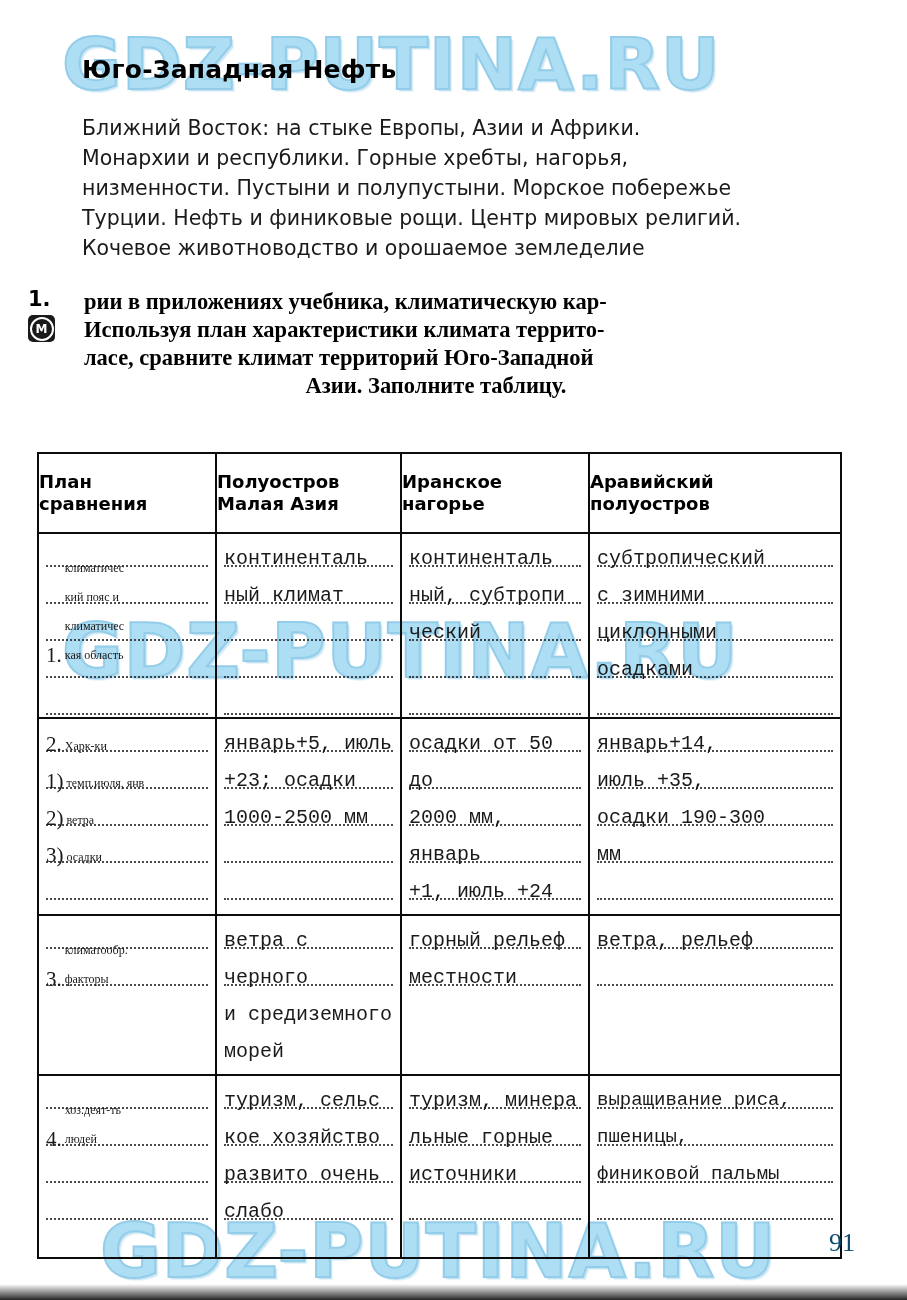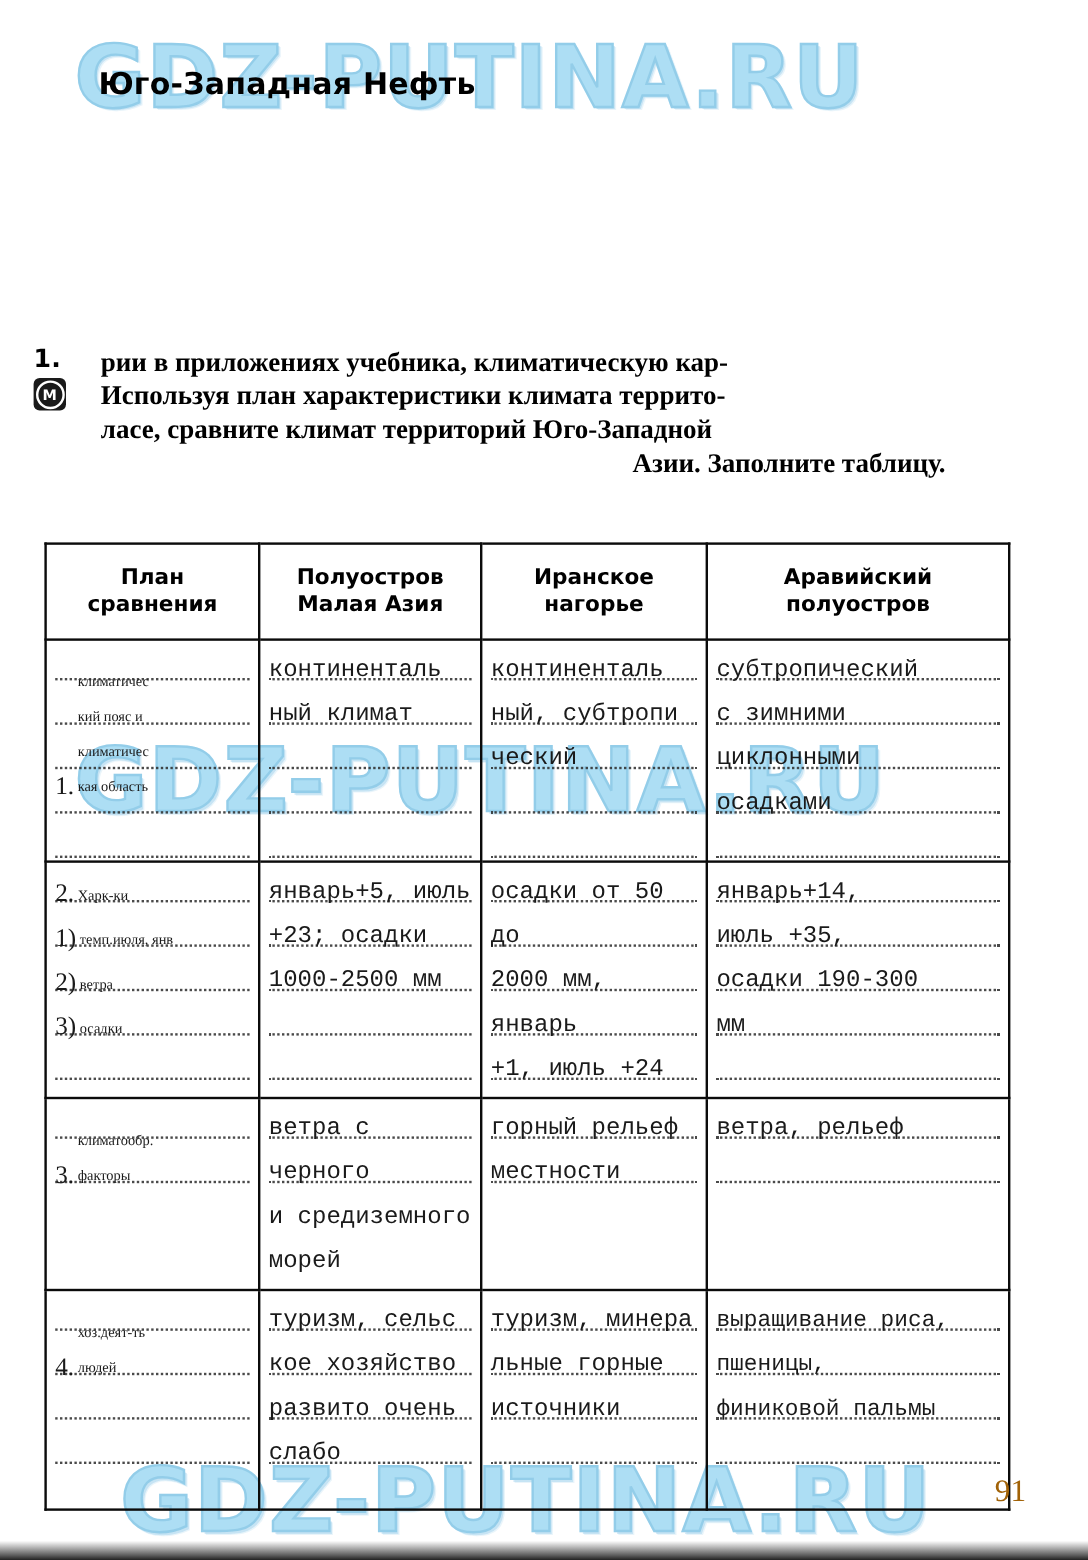--- a/index.html
+++ b/index.html
@@ -112,21 +112,21 @@
   }
   .task-text {
     margin-left: 56px;
     font-family: "Liberation Serif", serif;
     font-weight: 700;
     font-size: 22.5px;
     line-height: 28px;
     text-align: justify;
     color: #000;
   }
-  .task-text .last { text-align: right; }
+  .task-text .last { text-align: center; }
 
   
   .tbl-wrap {
     position: absolute;
     left: 37px;
     top: 452px;
     width: 803px;
     z-index: 5;
   }
   table.grid {
@@ -137,21 +137,21 @@
   }
   table.grid th,
   table.grid td {
     border: 2px solid #0b0b0b;
     vertical-align: top;
     padding: 0;
     background: transparent;
   }
   table.grid th {
     height: 78px;
-    text-align: center;
+    text-align: left;
     vertical-align: middle;
     font-family: "DejaVu Sans", sans-serif;
     font-weight: 700;
     font-size: 18px;
     line-height: 22px;
     color: #000;
   }
   col.c1 { width: 178px; }
   col.c2 { width: 185px; }
   col.c3 { width: 188px; }
@@ -218,21 +218,21 @@
     line-height: 26px;
   }
   .plan-val.two { line-height: 29px; }
 
   .pagenum {
     position: absolute;
     right: 52px;
     top: 1228px;
     font-family: "Liberation Serif", serif;
     font-size: 26px;
-    color: #a16207;
+    color: #0c4a6e;
     z-index: 6;
   }
 
   .edge-shadow {
     position: absolute;
     left: 0; right: 0; bottom: 0;
     height: 16px;
     background: linear-gradient(to bottom, rgba(255,255,255,0) 0%, rgba(40,40,40,.75) 75%, rgba(10,10,10,.9) 100%);
     pointer-events: none;
     z-index: 8;
@@ -240,20 +240,21 @@
 </style>
 </head>
 <body>
 
 <div class="page">
 
   <div class="wm wm-top">GDZ-PUTINA.RU</div>
 
   <h1 class="chapter-title">Юго-Западная Нефть</h1>
 
+  <p class="intro">Ближний Восток: на стыке Европы, Азии и Африки. Монархии и республики. Горные хребты, нагорья, низменности. Пустыни и полупустыни. Морское побережье Турции. Нефть и финиковые рощи. Центр мировых религий. Кочевое животноводство и орошаемое земледелие</p>
 
   <div class="task">
     <div class="task-gutter">
       <div class="task-num">1.</div>
       <div class="task-badge">
         <span class="ring">M</span>
       </div>
     </div>
     <div class="task-text">
       <div>рии в приложениях учебника, климатическую кар-</div>

